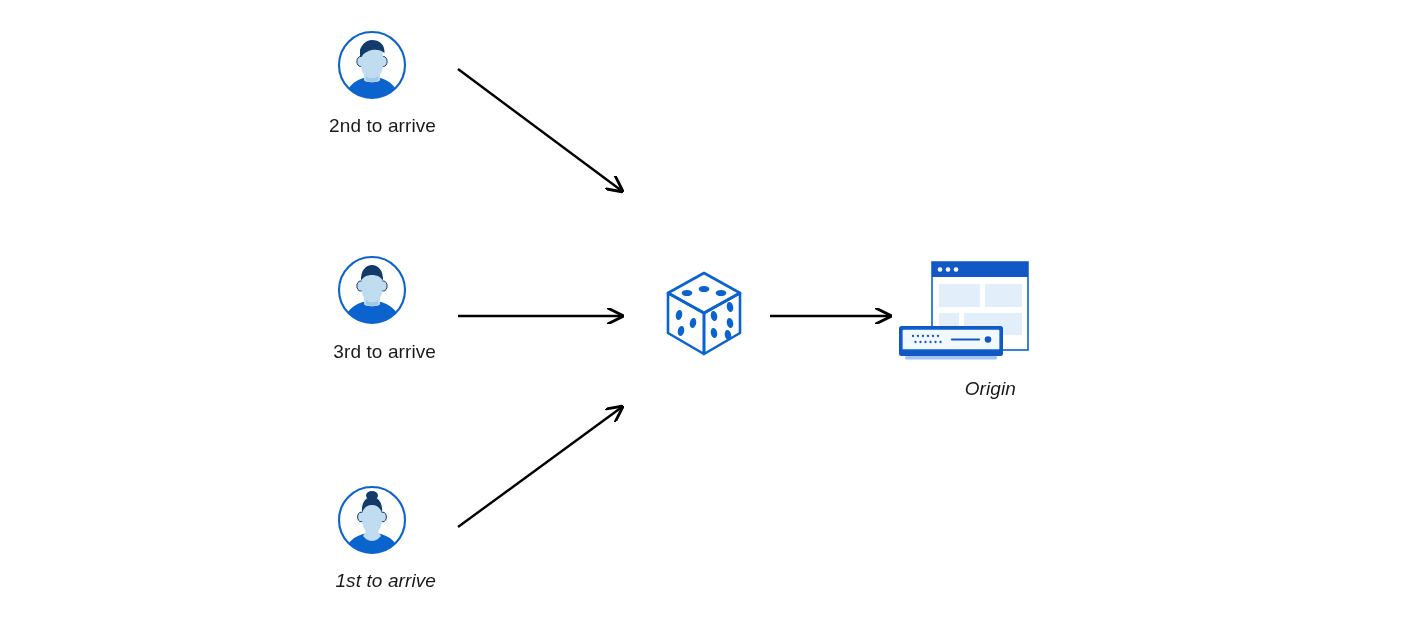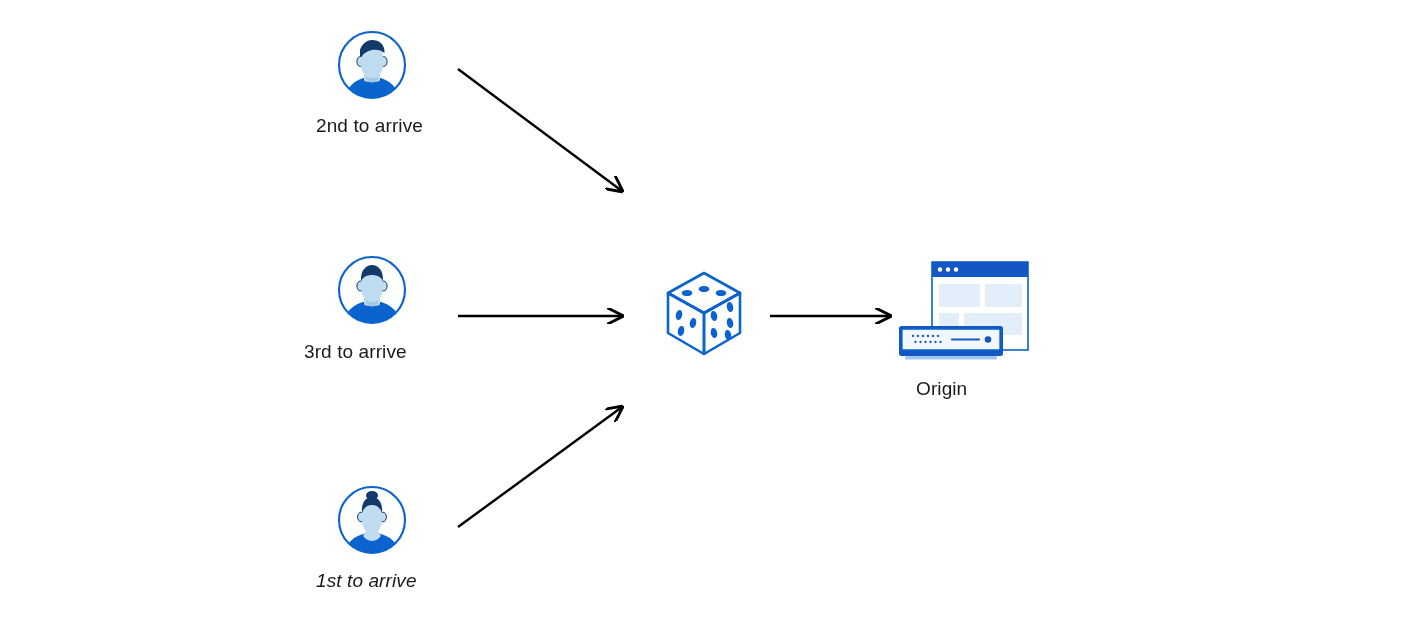--- a/index.html
+++ b/index.html
@@ -21,21 +21,21 @@
     background: #ffffff;
   }
   .node {
     position: absolute;
   }
   .node-label {
     position: absolute;
     font-size: 19px;
     color: #1a1a1a;
     white-space: nowrap;
-    text-align: left;
+    text-align: right;
     letter-spacing: 0.1px;
   }
   .arrow-layer {
     position: absolute;
     left: 0;
     top: 0;
     width: 1405px;
     height: 633px;
     pointer-events: none;
   }
@@ -94,21 +94,21 @@
         <path d="M6 72 C9 55 21 47 36 47 C51 47 63 55 66 72 Z" fill="#0b63ce"></path>
         <path d="M28 41 h16 v9 c0 3 -16 3 -16 0 Z" fill="#bfdcf0"></path>
         <path d="M30 46 c2 3 10 3 12 0 l0 4 c-3 3 -9 3 -12 0 Z" fill="#9fc9e8"></path>
         <ellipse cx="24.5" cy="32" rx="3.6" ry="5" fill="#bfdcf0" stroke="#123a6b" stroke-width="1"></ellipse>
         <ellipse cx="47.5" cy="32" rx="3.6" ry="5" fill="#bfdcf0" stroke="#123a6b" stroke-width="1"></ellipse>
         <path d="M25.5 27 c0 -10 5 -14.5 10.5 -14.5 c5.5 0 10.5 4.5 10.5 14.5 l0 8 c0 8 -5 13 -10.5 13 c-5.5 0 -10.5 -5 -10.5 -13 Z" fill="#bfdcf0"></path>
         <path d="M25 27 c-0.5 -11 5 -16 11 -16 c6 0 11.5 5 11 16 c-2 -4 -6 -6 -11 -6 c-5 0 -9 2 -11 6 Z" fill="#123a6b"></path>
       </g>
     </svg>
   </div>
-  <div class="node-label" style="left:304px; top:341px; width:120px;">3rd to arrive</div>
+  <div class="node-label" style="left:316px; top:341px; width:120px;">3rd to arrive</div>
 
   <div class="node" style="left:336px; top:484px; width:72px; height:72px;">
     <svg class="avatar-svg" width="72" height="72" viewBox="0 0 72 72" xmlns="http://www.w3.org/2000/svg">
       <defs>
           <clipPath id="cp1">
             <circle cx="36" cy="36" r="33"></circle>
           </clipPath>
         </defs>
       <circle cx="36" cy="36" r="33" fill="#ffffff" stroke="#0b63ce" stroke-width="2.1"></circle>
       <g clip-path="url(#cp1)">
@@ -186,15 +186,15 @@
             <circle cx="34.5" cy="86" r="1.15"></circle>
           <circle cx="39.5" cy="86" r="1.15"></circle>
             <circle cx="44.5" cy="86" r="1.15"></circle>
         </g>
         <line x1="56" y1="83.5" x2="83" y2="83.5" stroke="#1257c4" stroke-width="2.2" stroke-linecap="round"></line>
         <circle cx="92" cy="83.5" r="3.3" fill="#1257c4"></circle>
         <rect x="9" y="100" width="92" height="3.4" rx="1.5" fill="#9fc6f2"></rect>
       </g>
     </svg>
   </div>
-  <div class="node-label" style="left:916px; top:378px; width:100px;">Origin</div>
+  <div class="node-label" style="left:916px; top:378px; width:100px;font-style:italic;">Origin</div>
 
 </div>
 
 </body></html>

